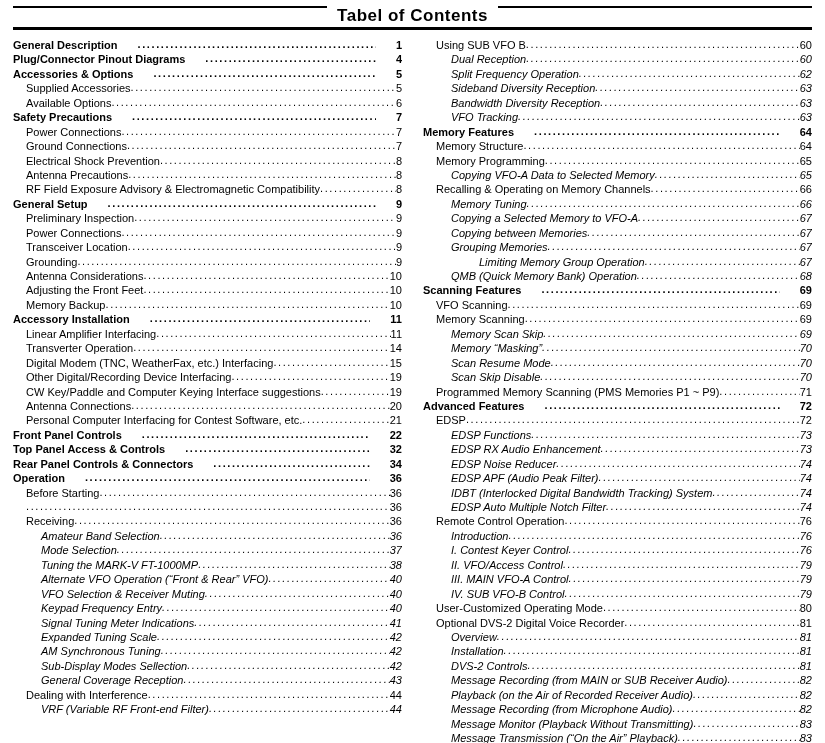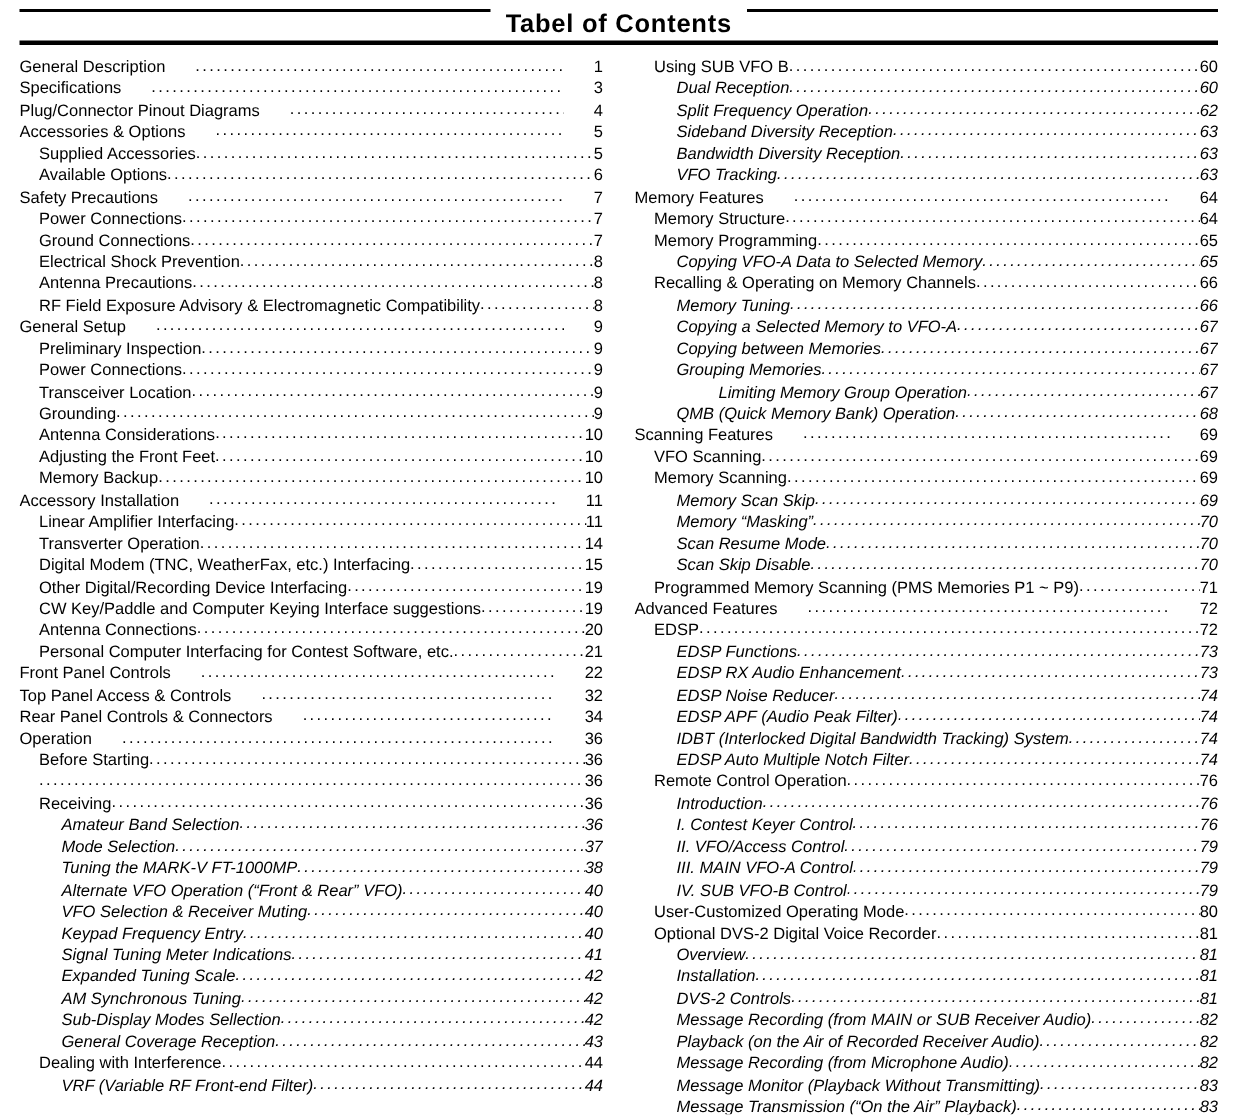--- a/index.html
+++ b/index.html
@@ -71,21 +71,21 @@
     transform: translateY(-1px);
   }
   .toc-entry .dots::after {
     content: "......................................................................................................................................................................................................";
     letter-spacing: 1.6px;
   }
   .toc-entry .page-num {
     white-space: nowrap;
     flex: 0 0 auto;
   }
-  .level-0 { font-weight: normal; padding-left: 0; gap: 20px; }
+  .level-0 { font-weight: bold; padding-left: 0; gap: 20px; }
   .level-1 { padding-left: 13px; }
   .level-2 { padding-left: 28px; font-style: italic; }
   .level-3 { padding-left: 56px; font-style: italic; text-align: center; }
 </style>
 </head>
 <body>
 
 <div class="page">
 
   <div class="header">
@@ -98,25 +98,20 @@
   </div>
 
   <div class="toc-columns">
     <div class="toc-col" id="col-left">
         <div class="toc-entry level-0">
           <span class="label">General Description</span>
           <span class="dots"></span>
           <span class="page-num">1</span>
         </div>
         <div class="toc-entry level-0">
-          <span class="label">Specifications</span>
-          <span class="dots"></span>
-          <span class="page-num">3</span>
-        </div>
-        <div class="toc-entry level-0">
           <span class="label">Plug/Connector Pinout Diagrams</span>
           <span class="dots"></span>
           <span class="page-num">4</span>
         </div>
         <div class="toc-entry level-0">
           <span class="label">Accessories &amp; Options</span>
           <span class="dots"></span>
           <span class="page-num">5</span>
         </div>
         <div class="toc-entry level-1">

